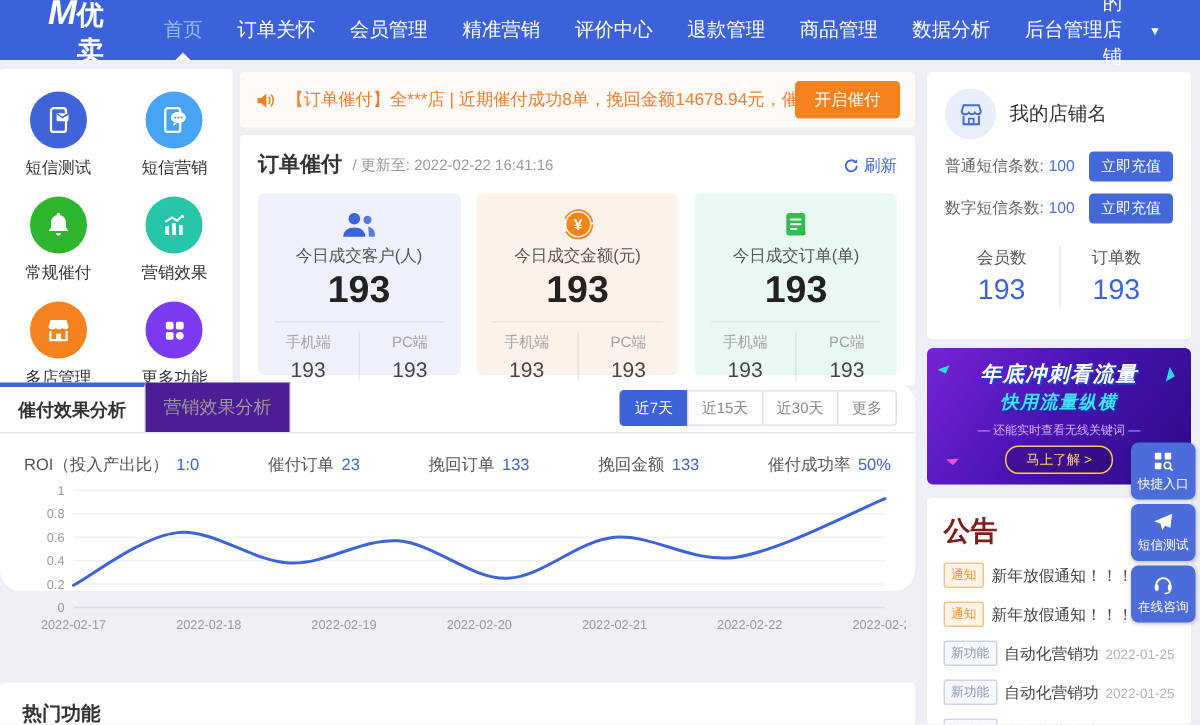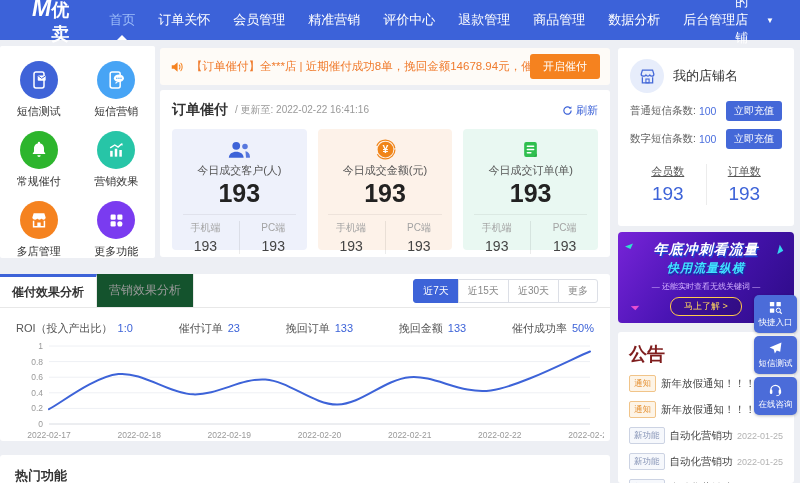--- a/index.html
+++ b/index.html
@@ -40,25 +40,25 @@
   .rt-icon{height:22px;display:flex;align-items:center;justify-content:center;}
   .rt-card-title{font-size:11px;color:#555;margin-top:3px;}
   .rt-card-value{font-size:25px;color:#222;font-weight:600;margin-top:1px;}
   .rt-divider{width:84%;margin:6px auto 0;border-top:1px solid rgba(0,0,0,0.06);}
   .rt-sub{display:flex;margin-top:6px;}
   .rt-sub-col{flex:1;}
   .rt-sub-col.first{border-right:1px solid rgba(0,0,0,0.08);}
   .rt-sub-label{font-size:10px;color:#a3a3a3;}
   .rt-sub-value{font-size:14px;color:#444;margin-top:3px;}
   
-  .analysis{position:absolute;left:0;top:274px;width:610px;height:167px;background:#fff;border-radius:3px;}
+  .analysis{position:absolute;left:0;top:255px;width:610px;height:139px;background:#fff;border-radius:14px;}
   .tab-head{display:flex;height:33px;border-bottom:1px solid #e8e8e8;align-items:stretch;}
   .tab{width:97px;display:flex;align-items:center;justify-content:center;font-size:12px;box-sizing:border-box;cursor:pointer;}
   .tab.active{border-top:3px solid #3d63d8;border-right:1px solid #e8e8e8;font-weight:bold;color:#333;background:#fff;}
-  .tab.inactive{background:#14532d;border-right:1px solid #e8e8e8;color:#9a9a9a;}
+  .tab.inactive{background:#4c1d95;border-right:1px solid #e8e8e8;color:#9a9a9a;}
   .ranges{margin-left:auto;display:flex;align-self:center;margin-right:12px;}
   .range-btn{font-size:10px;padding:4px 9px;border:1px solid #dcdfe6;background:#fff;color:#888;cursor:pointer;margin-left:-1px;}
   .range-btn.first{border-radius:3px 0 0 3px;margin-left:0;}
   .range-btn.last{border-radius:0 3px 3px 0;}
   .range-btn.active{background:#3d63d8;border-color:#3d63d8;color:#fff;}
   .stats-row{display:flex;justify-content:space-between;padding:13px 16px 0 16px;font-size:11px;}
   .stat-label{color:#555;}
   .stat-value{color:#3d63d8;margin-left:5px;}
   .chart{display:block;margin:2px 0 0 4px;}
   .chart text{fill:#999;font-family:"Liberation Sans","DejaVu Sans",sans-serif;}
@@ -70,21 +70,21 @@
         padding:11px 12px;box-sizing:border-box;}
   .shop-head{display:flex;align-items:center;gap:9px;}
   .shop-avatar{width:34px;height:34px;border-radius:50%;background:#e7edfb;display:flex;align-items:center;justify-content:center;}
   .shop-name{font-size:13px;color:#333;}
   .shop-row{display:flex;align-items:center;margin-top:8px;font-size:10.5px;color:#666;}
   .shop-row-value{color:#4a6ede;margin-left:3px;}
   .shop-btn{margin-left:auto;background:#4468d8;color:#fff;border:none;font-size:10px;padding:3px 8px;border-radius:3px;cursor:pointer;}
   .shop-stats{display:flex;margin-top:12px;padding-top:3px;text-align:center;}
   .shop-stat{flex:1;}
   .shop-stat.first{border-right:1px solid #ececec;}
-  .shop-stat-label{font-size:11px;color:#555;text-decoration:underline;}
+  .shop-stat-label{font-size:11px;color:#555;}
   .shop-stat-value{font-size:19px;color:#3d63d8;margin-top:4px;}
   
   .banner{position:absolute;left:618px;top:232px;width:176px;height:91px;border-radius:4px;overflow:hidden;
           background:linear-gradient(125deg,#7724d8 0%,#4a14b4 45%,#2c0b86 100%);text-align:center;color:#fff;cursor:pointer;}
   .banner-l1{margin-top:9px;font-size:14px;font-weight:800;font-style:italic;letter-spacing:1px;text-shadow:1px 1.5px 0 #1d47d0;position:relative;}
   .banner-l2{font-size:12px;font-weight:800;font-style:italic;letter-spacing:1px;color:#3fe3ff;text-shadow:1px 1.5px 0 #1630a8;margin-top:1px;position:relative;}
   .banner-l3{font-size:8px;color:#d3b1ff;margin-top:4px;position:relative;}
   .banner-btn{display:inline-block;margin-top:5px;border:1px solid #ffc94b;color:#ffd65e;font-size:9px;
               padding:2px 13px;border-radius:9px;background:rgba(0,0,0,0.15);position:relative;}
   .deco{position:absolute;width:0;height:0;}

